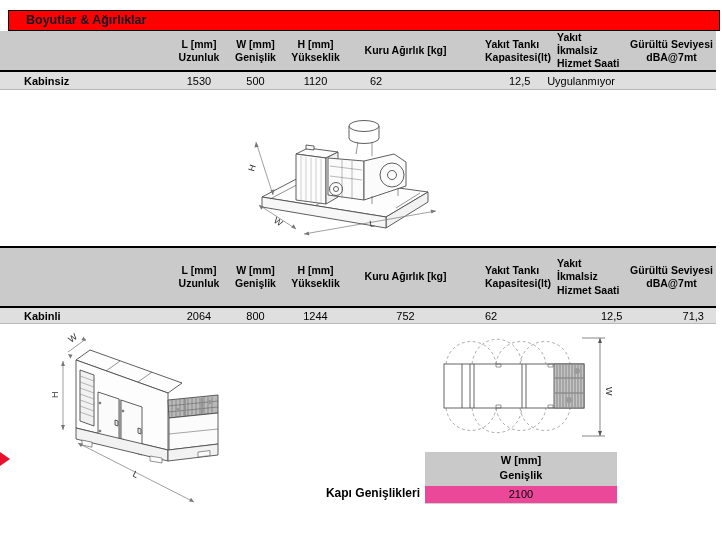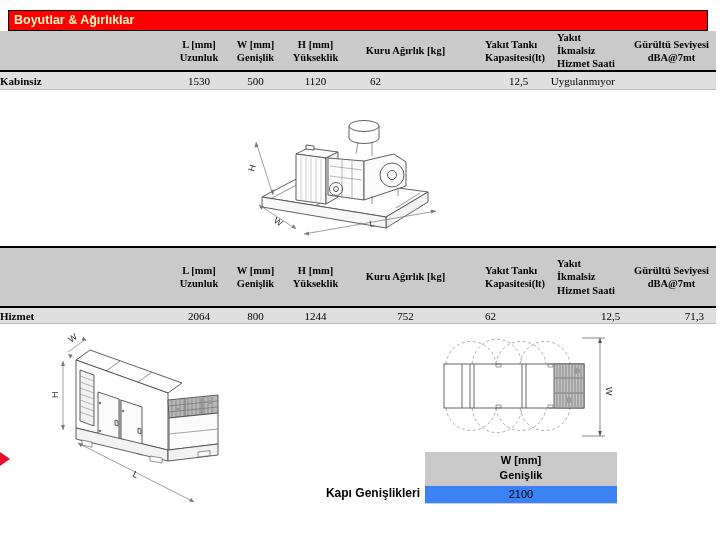--- a/index.html
+++ b/index.html
@@ -1,50 +1,50 @@
 <!DOCTYPE html>
 <html><head>
 <meta charset="utf-8">
 <style>
   html,body { margin:0; padding:0; background:#fff; }
   .page { position:relative; width:722px; height:538px; background:#ffffff;
           font-family:"Liberation Sans", sans-serif; color:#000; overflow:hidden; }
 
   
   .title-bar { position:absolute; left:8px; top:10px; width:693px; height:19px;
-               background:#fe0000; border:1px solid #000; color:#fef9c3;
-               font-weight:bold; font-size:12.5px; line-height:19px; padding-left:5px; }
+               background:#fe0000; border:1px solid #000; color:#0f172a;
+               font-weight:bold; font-size:12.5px; line-height:19px; padding-left:17px; }
 
   
   .tbl { position:absolute; left:0; width:716px; }
   .tbl-1 { top:31px; }
   .tbl-2 { top:246px; border-top:2px solid #000; }
-  .grid { display:grid; grid-template-columns:170px 58px 55px 65px 115px 92px 72px 89px;font-family:Liberation Serif, serif; }
+  .grid { display:grid; grid-template-columns:170px 58px 55px 65px 115px 92px 72px 89px; }
   .hdr { background:#cacaca; border-bottom:2px solid #000; }
   .tbl-1 .hdr { height:39px; }
   .tbl-2 .hdr { height:58px; }
   .hdr > div { display:flex; align-items:center; justify-content:center;
                font-weight:bold; font-size:10.5px; line-height:1.25;
                white-space:pre-line; text-align:center; }
   .hdr > .c5 { justify-content:flex-start; text-align:left; padding-left:22px; }
   .hdr > .c6 { justify-content:flex-start; text-align:left; padding-left:2px; }
   .datarow { background:#dfdfdf; border-bottom:1px solid #b9b9b9; font-size:11px; }
   .tbl-1 .datarow { height:17px; }
   .tbl-2 .datarow { height:15px; }
   .datarow > div { display:flex; align-items:center; justify-content:center; }
-  .datarow > .c0 { justify-content:flex-start; font-weight:bold; padding-left:0; }
+  .datarow > .c0 { justify-content:flex-start; font-weight:bold; padding-left:24px; }
   .datarow > .c5 { justify-content:flex-start; padding-left:22px; }
   .datarow > .c6 { justify-content:flex-start; padding-left:2px;margin-left:44px; }
   .datarow > .c7 { justify-content:flex-end; padding-right:12px; }
 
   
   .door-tbl { position:absolute; left:425px; top:452px; width:192px; font-size:11px; }
   .door-hdr { background:#c9c9c9; font-weight:bold; text-align:center;
               white-space:pre-line; line-height:1.4; padding:1px 0 2px 0; }
-  .door-row { background:#3b82f6; text-align:center; height:17px; line-height:17px;
+  .door-row { background:#ec4899; text-align:center; height:17px; line-height:17px;
               border-bottom:1px solid #cfcfcf; }
   .door-label { position:absolute; left:278px; top:486px; width:142px;
                 text-align:right; font-weight:bold; font-size:12px; }
 
   
   .red-arrow { position:absolute; left:0; top:452px; width:0; height:0;
                border-top:7px solid transparent; border-bottom:7px solid transparent;
                border-left:10px solid #e8112d; }
 
   .drawing { position:absolute; }
@@ -136,21 +136,21 @@
       <div class="c4">Kuru Ağırlık [kg]</div>
       <div class="c5">Yakıt Tankı
 Kapasitesi(lt)</div>
       <div class="c6">Yakıt
 İkmalsiz
 Hizmet Saati</div>
       <div class="c7">Gürültü Seviyesi
 dBA@7mt</div>
     </div>
     <div class="grid datarow">
-      <div class="c0">Hizmet</div>
+      <div class="c0">Kabinli</div>
       <div class="c1">2064</div>
       <div class="c2">800</div>
       <div class="c3">1244</div>
       <div class="c4">752</div>
       <div class="c5">62</div>
       <div class="c6">12,5</div>
       <div class="c7">71,3</div>
     </div>
   </div>
 

